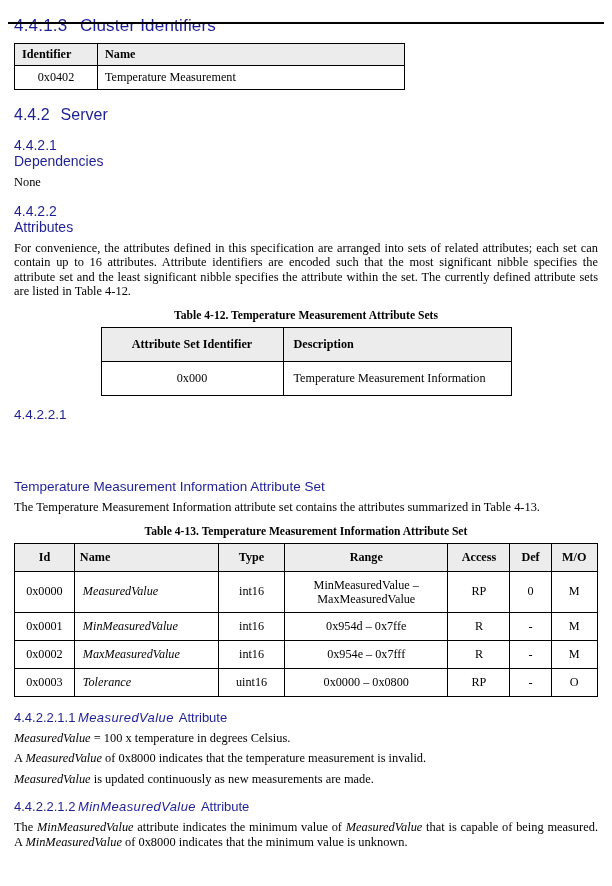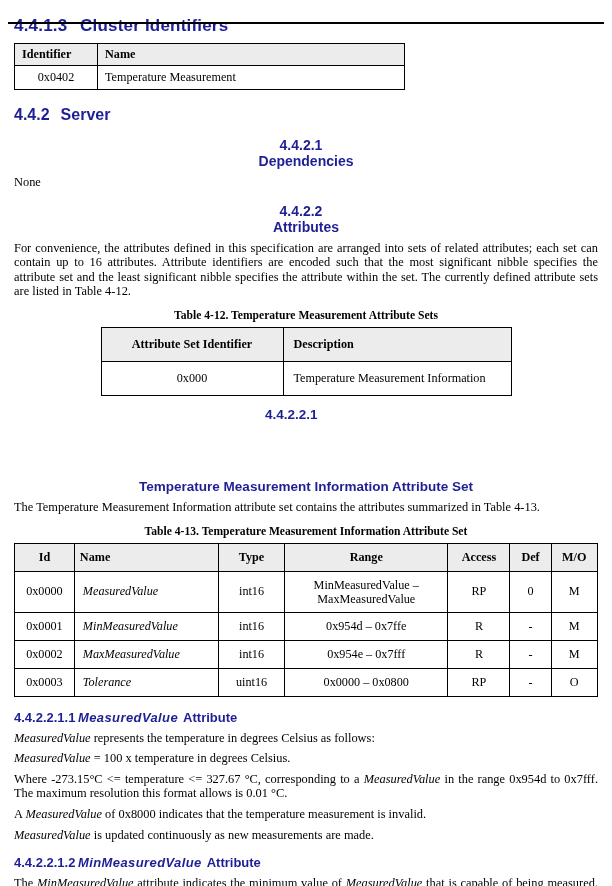--- a/index.html
+++ b/index.html
@@ -46,23 +46,23 @@
     font-family: "Liberation Sans", sans-serif;
     display: flex;
     justify-content: space-between;
     opacity: .55;
   }
 
   
   .h3, .h4, .h5, .h6 {
     color: #1f1f95;
     font-family: "Liberation Sans", sans-serif;
-    font-weight: bold;
+    font-weight: normal;
     display: flex;
-    align-items: center;
+    align-items: flex-start;
     white-space: nowrap;
   }
   .h3 { font-size: 17px; margin: 14px 0 7px 0; letter-spacing: .2px; }
   .h3 .num { width: 66px; flex: 0 0 66px; }
   .h4 { font-size: 16px; margin: 16px 0 6px 0; }
   .h4 .num { margin-right: 11px; }
   .h5 { font-size: 14px; margin: 13px 0 5px 0; flex-direction: column; }
   .h5 .num { margin-right: 10px; }
   .h6 { font-size: 13px; margin: 13px 0 5px 0; }
   .h6 .num { width: 64px; flex: 0 0 64px; }
@@ -262,25 +262,23 @@
       </tr>
     </tbody>
   </table>
 
   <div class="h6">
     <span class="num">4.4.2.2.1.1</span>
     <span class="ital">MeasuredValue</span>
     <span>Attribute</span>
   </div>
 
-  <p class="body nojust"><i>MeasuredValue</i><span> represents the temperature in degrees Celsius as follows:</span></p>
 
   <p class="body nojust"><i>MeasuredValue</i><span> = 100 x temperature in degrees Celsius.</span></p>
 
-  <p class="body"><span>Where -273.15°C &lt;= temperature &lt;= 327.67 °C, corresponding to a </span><i>MeasuredValue</i><span> in the range 0x954d to 0x7fff. The maximum resolution this format allows is 0.01 °C.</span></p>
 
   <p class="body nojust"><span>A </span><i>MeasuredValue</i><span> of 0x8000 indicates that the temperature measurement is invalid.</span></p>
 
   <p class="body nojust"><i>MeasuredValue</i><span> is updated continuously as new measurements are made.</span></p>
 
   <div class="h6">
     <span class="num">4.4.2.2.1.2</span>
     <span class="ital">MinMeasuredValue</span>
     <span>Attribute</span>
   </div>

